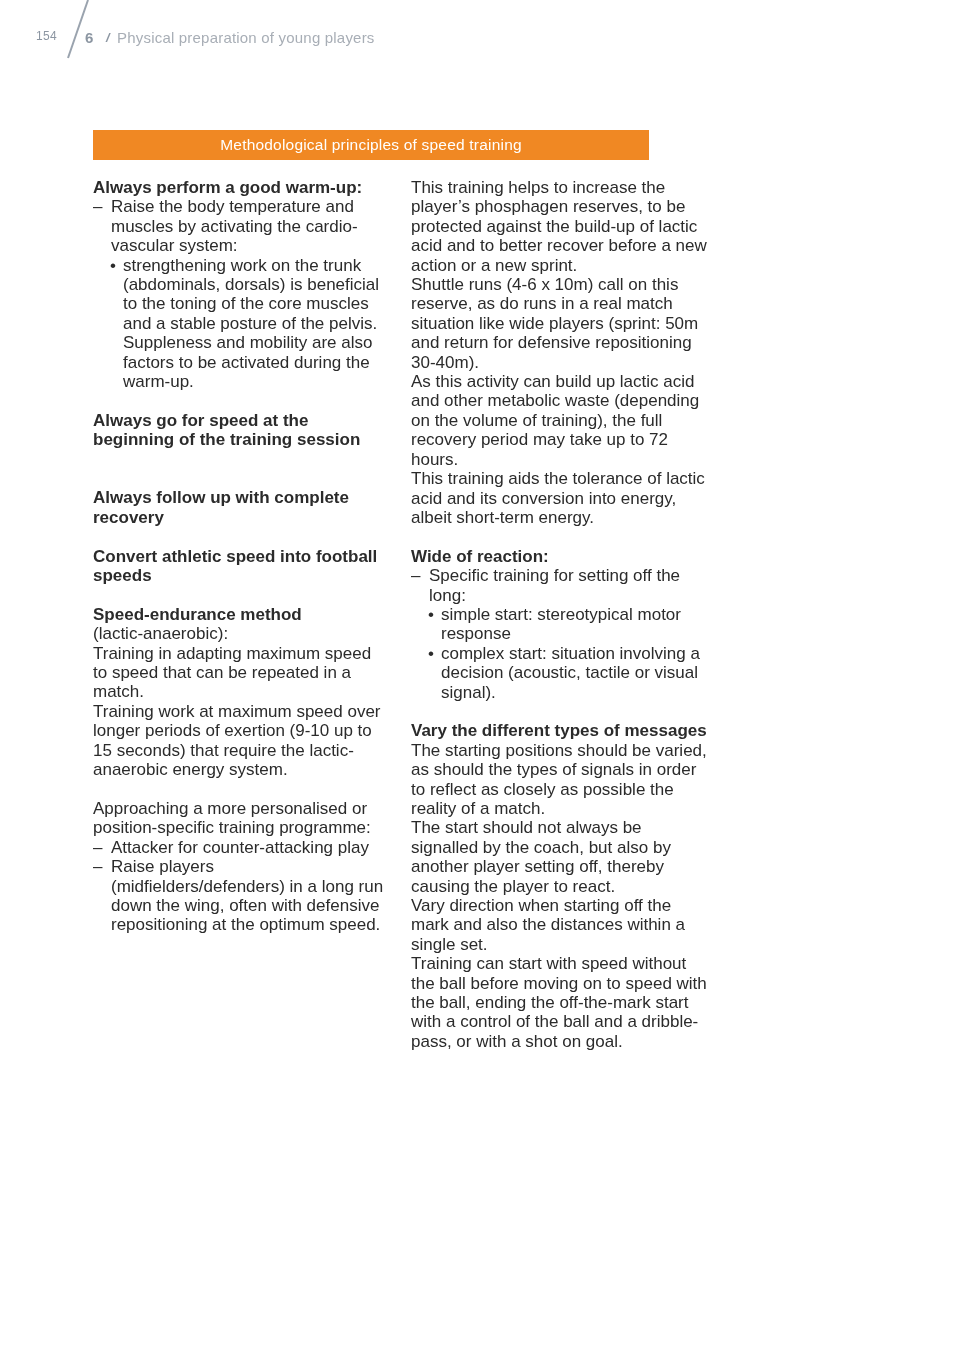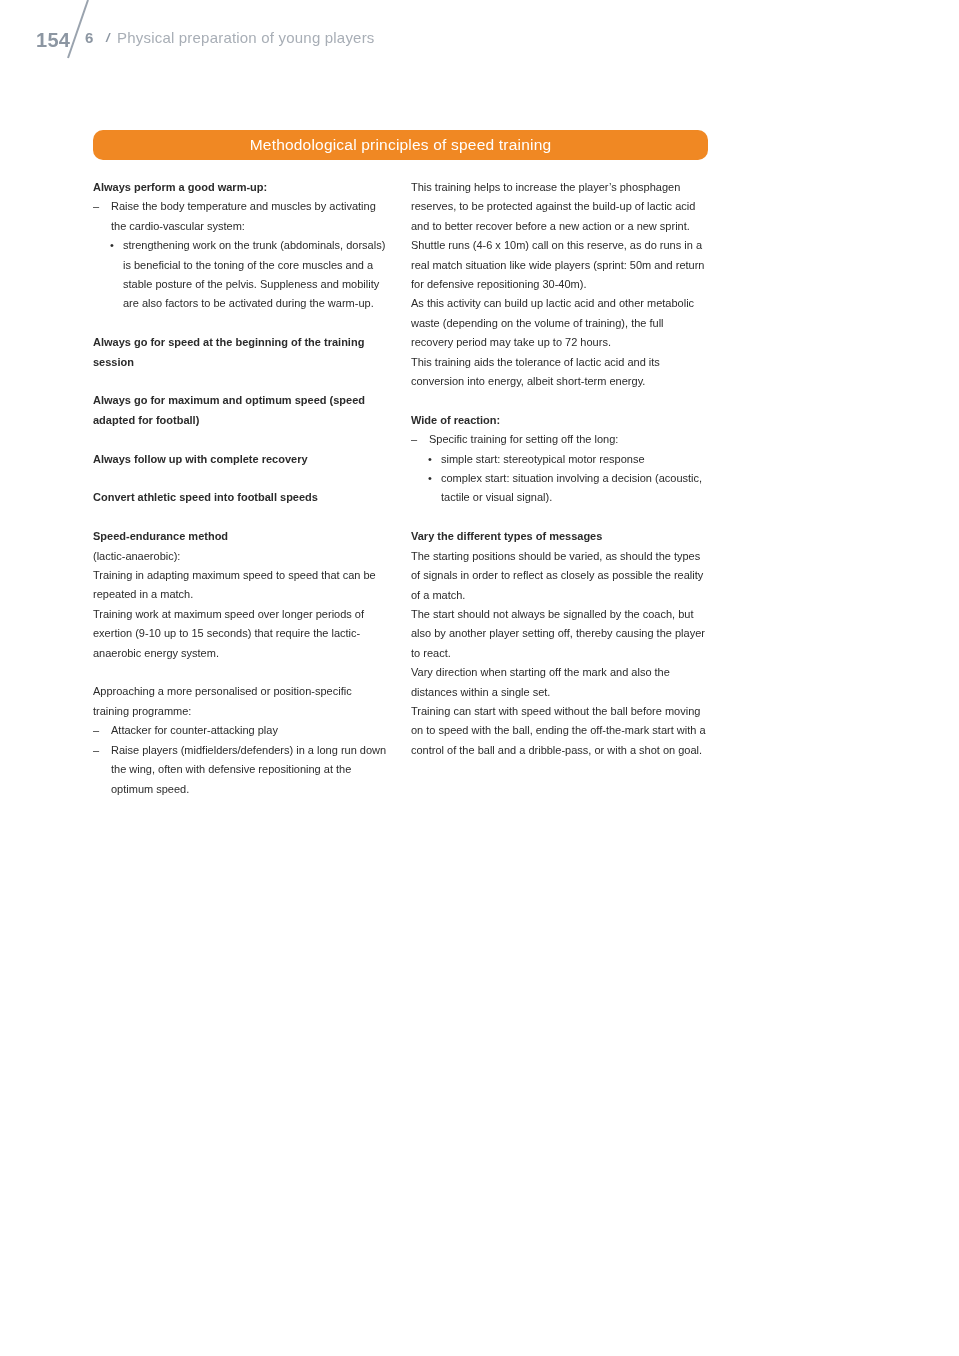--- a/index.html
+++ b/index.html
@@ -8,21 +8,21 @@
     width:959px; height:1356px;
     background:#ffffff;
     font-family:"Liberation Sans","DejaVu Sans",sans-serif;
     color:var(--body-text,#2b2b2b);
     overflow:hidden;
   }
 
   
   .hdr-pagenum {
     position:absolute; left:36px; top:29px;
-    font-size:20px; font-weight:700;
+    font-size:12px; font-weight:400;
     color:var(--header-number,#8C96A2);
     letter-spacing:.3px;
   }
   .hdr-slash-line { position:absolute; left:63px; top:0; }
   .hdr-chapnum {
     position:absolute; left:85px; top:29px;
     font-size:15px; font-weight:700;
     color:var(--header-number,#8C96A2);
   }
   .hdr-sep {
@@ -33,37 +33,37 @@
   .hdr-title {
     position:absolute; left:117px; top:29px;
     font-size:15px; font-weight:400;
     color:var(--header-title,#A8AEB6);
     letter-spacing:.2px;
   }
 
   
   .banner {
     position:absolute; left:93px; top:130px;
-    width:615px; height:30px;
+    width:556px; height:30px;
     background:var(--banner-bg,#F08823);
-    display:flex; align-items:center; justify-content:center;border-radius:10px;
+    display:flex; align-items:center; justify-content:center;
   }
   .banner-title {
     color:var(--banner-fg,#ffffff);
     font-size:15.5px; font-weight:400;
     letter-spacing:.2px;
   }
 
   
   .columns {
     position:absolute; left:93px; top:178px;
     width:615px;
     display:flex;
   }
-  .col { width:297px; font-size:11px; line-height:19.4px; }
+  .col { width:297px; font-size:17px; line-height:19.4px; }
   .col-left { margin-right:21px; }
 
   .blk { margin:0; }
   .blk.h { font-weight:700; }
   .blk.gap { height:19.4px; }
   .blk.dash { position:relative; padding-left:18px; }
   .blk.dash > .marker { position:absolute; left:0; top:0; }
   .blk.bullet { position:relative; padding-left:30px; }
   .blk.bullet > .marker { position:absolute; left:17px; top:0; }
 </style>
@@ -87,21 +87,20 @@
   </div>
 
   <div class="columns">
     <div class="col col-left">
         <div class="blk h">Always perform a good warm-up:</div>
         <div class="blk dash"><span class="marker">–</span><span>Raise the body temperature and muscles by activating the cardio-vascular system:</span></div>
         <div class="blk bullet"><span class="marker">•</span><span>strengthening work on the trunk (abdominals, dorsals) is beneficial to the toning of the core muscles and a stable posture of the pelvis. Suppleness and mobility are also factors to be activated during the warm-up.</span></div>
         <div class="blk gap"></div>
         <div class="blk h">Always go for speed at the beginning of the training session</div>
         <div class="blk gap"></div>
-        <div class="blk h">Always go for maximum and optimum speed (speed adapted for football)</div>
         <div class="blk gap"></div>
         <div class="blk h">Always follow up with complete recovery</div>
         <div class="blk gap"></div>
         <div class="blk h">Convert athletic speed into football speeds</div>
         <div class="blk gap"></div>
         <div class="blk h">Speed-endurance method</div>
         <div class="blk p">(lactic-anaerobic):</div>
         <div class="blk p">Training in adapting maximum speed to speed that can be repeated in a match.</div>
         <div class="blk p">Training work at maximum speed over longer periods of exertion (9-10 up to 15 seconds) that require the lactic-anaerobic energy system.</div>
         <div class="blk gap"></div>

